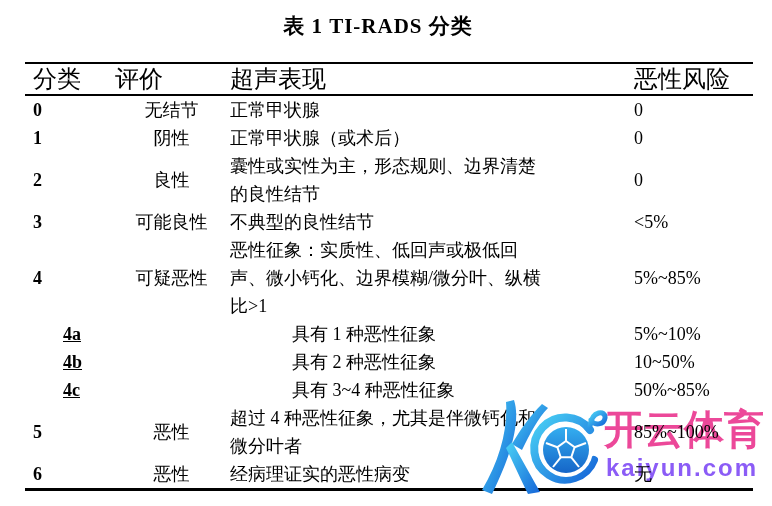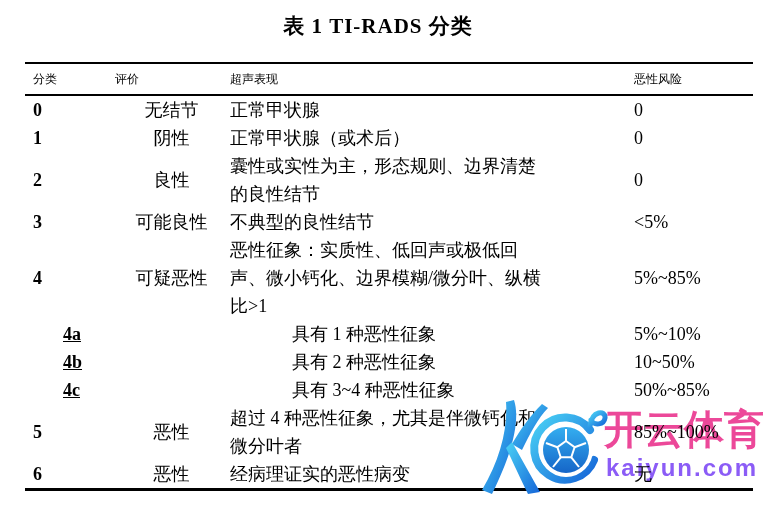--- a/index.html
+++ b/index.html
@@ -21,21 +21,21 @@
     font-size:18px;line-height:28px;
   }
   col.w-cat{width:88px;}
   col.w-eval{width:115px;}
   col.w-find{width:400px;}
   col.w-risk{width:125px;}
 
   thead tr{border-bottom:2px solid #000;}
   th{
     font-weight:normal;text-align:left;height:30px;vertical-align:middle;
-    padding:0;font-size:12px;
+    padding:0;font-size:24px;
   }
   th.h-cat{padding-left:8px;}
   th.h-eval{padding-left:2px;}
   th.h-find{padding-left:2px;}
   th.h-risk{padding-left:6px;}
 
   td{vertical-align:middle;height:28px;padding:0;}
   td.c-cat{padding-left:8px;font-weight:bold;}
   td.c-eval{padding-left:2px;text-align:center;}
   td.c-find{padding-left:2px;padding-right:76px;}

